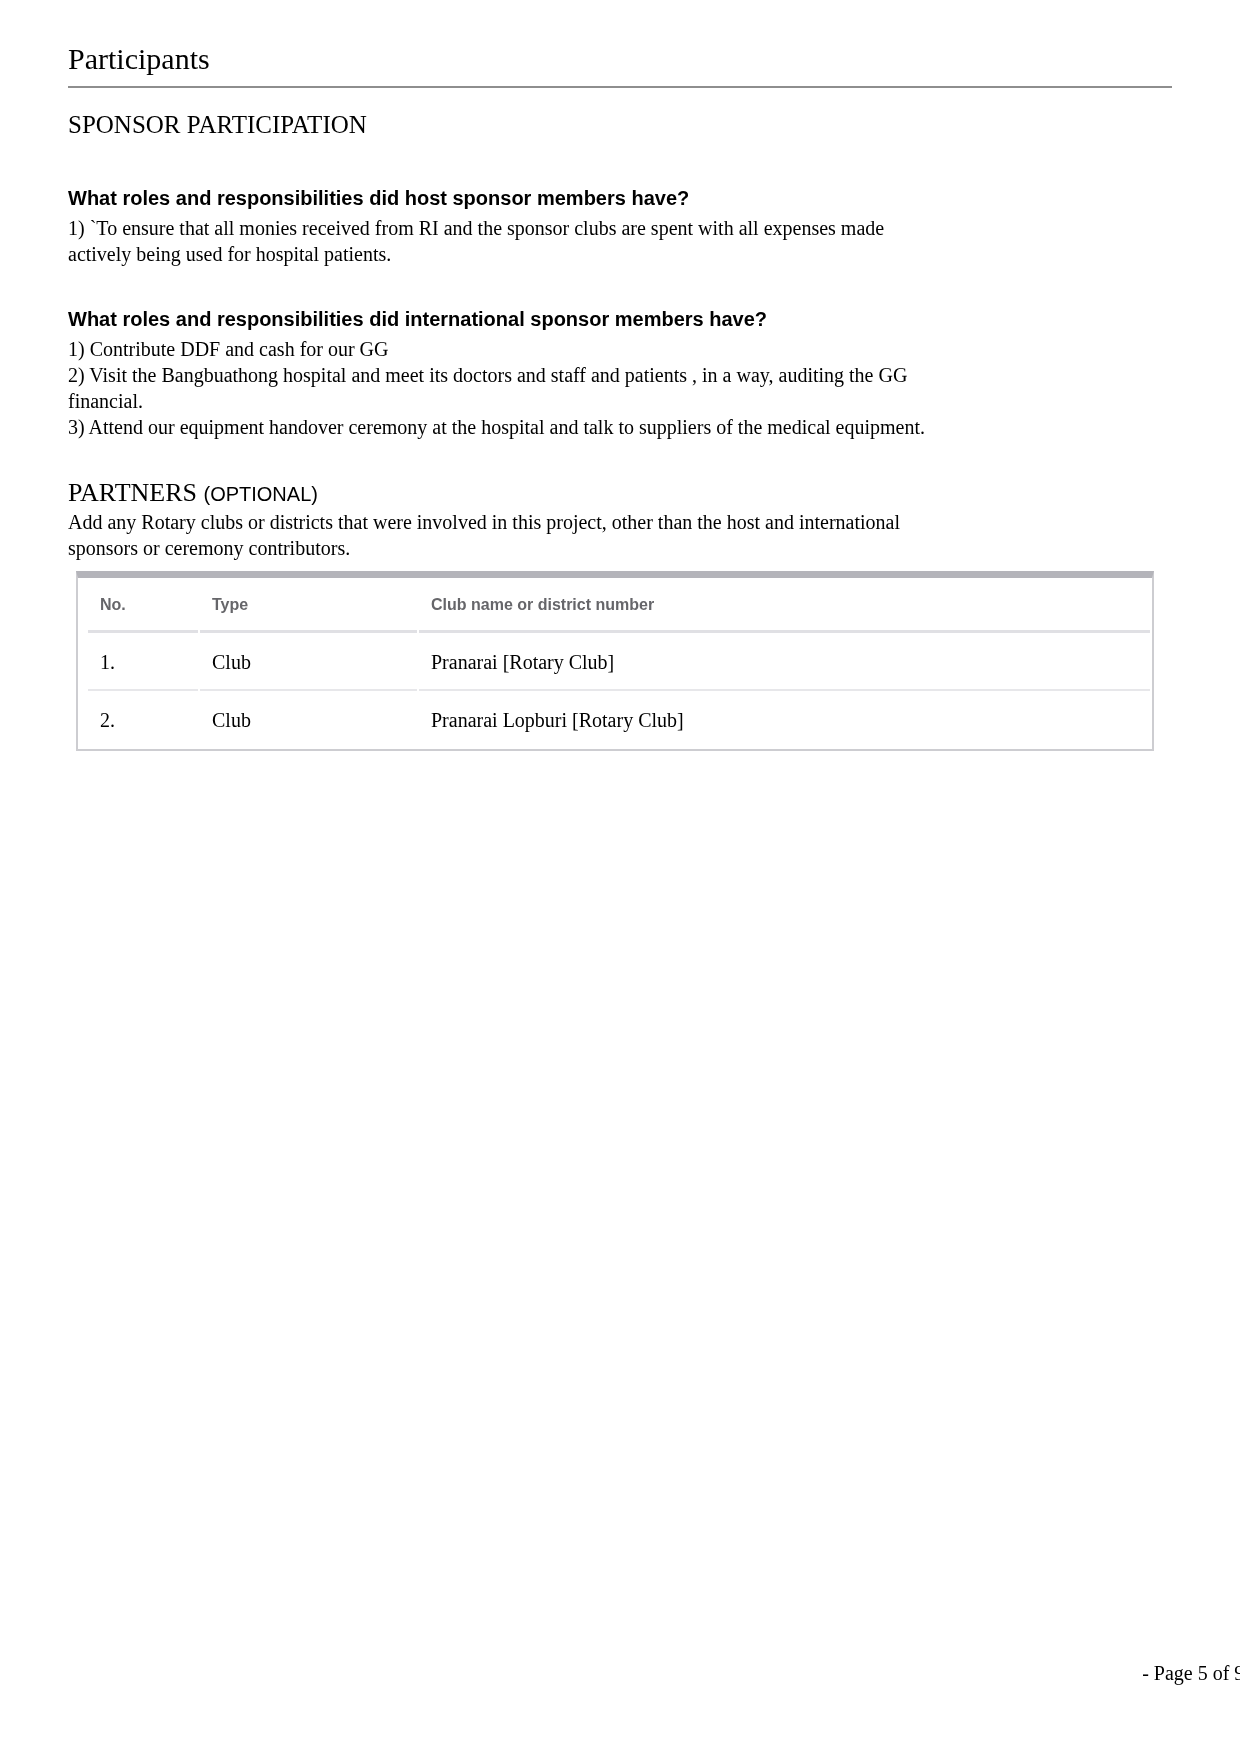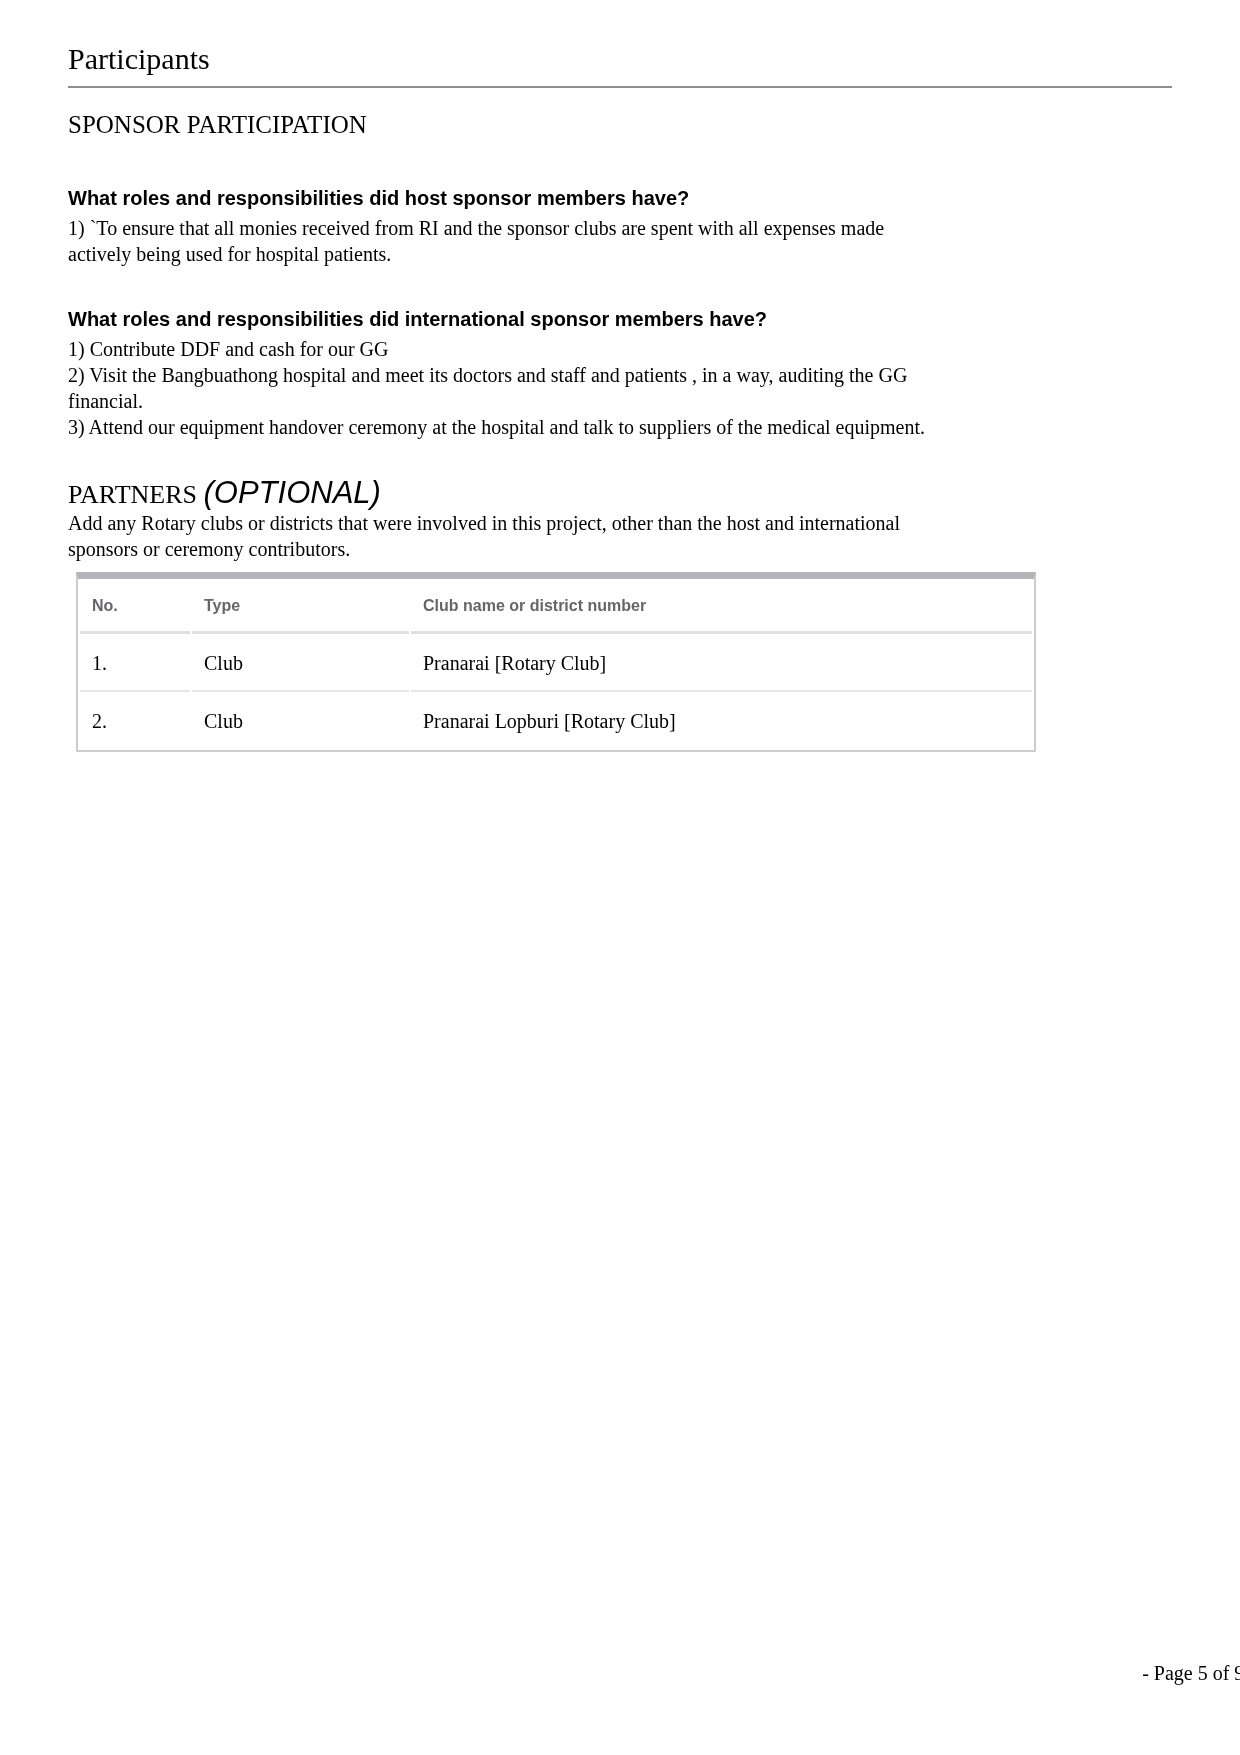--- a/index.html
+++ b/index.html
@@ -30,31 +30,32 @@
   h3.q-intl { margin-top: 40px; }
   .answer { margin-top: 5px; font-size: 20px; line-height: 26px; }
   .answer div { white-space: pre; }
 
   h2.partners-heading {
     margin: 38px 0 0 0;
     font-size: 26px; line-height: 30px; font-weight: normal;
   }
   h2.partners-heading .note {
     font-family: "Liberation Sans", sans-serif;
-    font-style: italic; font-size: 31px; font-weight: normal;
+    font-size: 20px; font-weight: normal;
   }
   .partners-desc { font-size: 20px; line-height: 26px; }
   .partners-desc div { white-space: pre; }
 
   table.partners-table {
     margin-top: 10px; margin-left: 8px;
-    width: 960px;
+    width: 1078px;
     border-collapse: separate; border-spacing: 2px;
     border: 2px solid #cdcdd1;
     border-top: 7px solid #b4b4ba;
+    padding-left: 8px;
   }
   table.partners-table th {
     font-family: "Liberation Sans", sans-serif;
     font-size: 16px; font-weight: bold; color: #66666a;
     text-align: left; vertical-align: middle;
     height: 50px; padding: 0 0 0 12px;
     border-bottom: 3px solid #e0e0e4;
   }
   table.partners-table td {
     font-size: 20px; text-align: left; vertical-align: middle;

